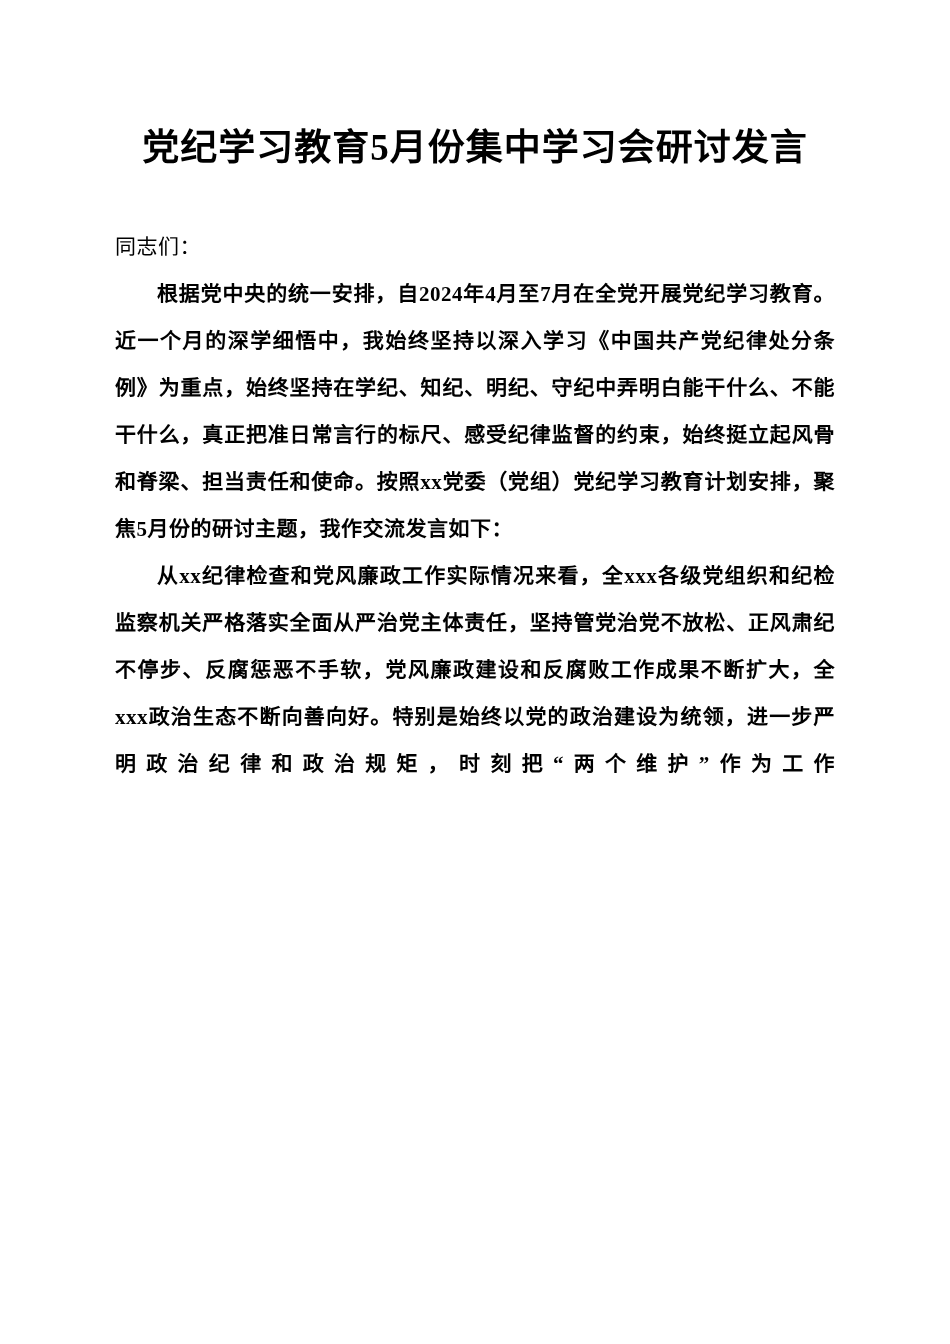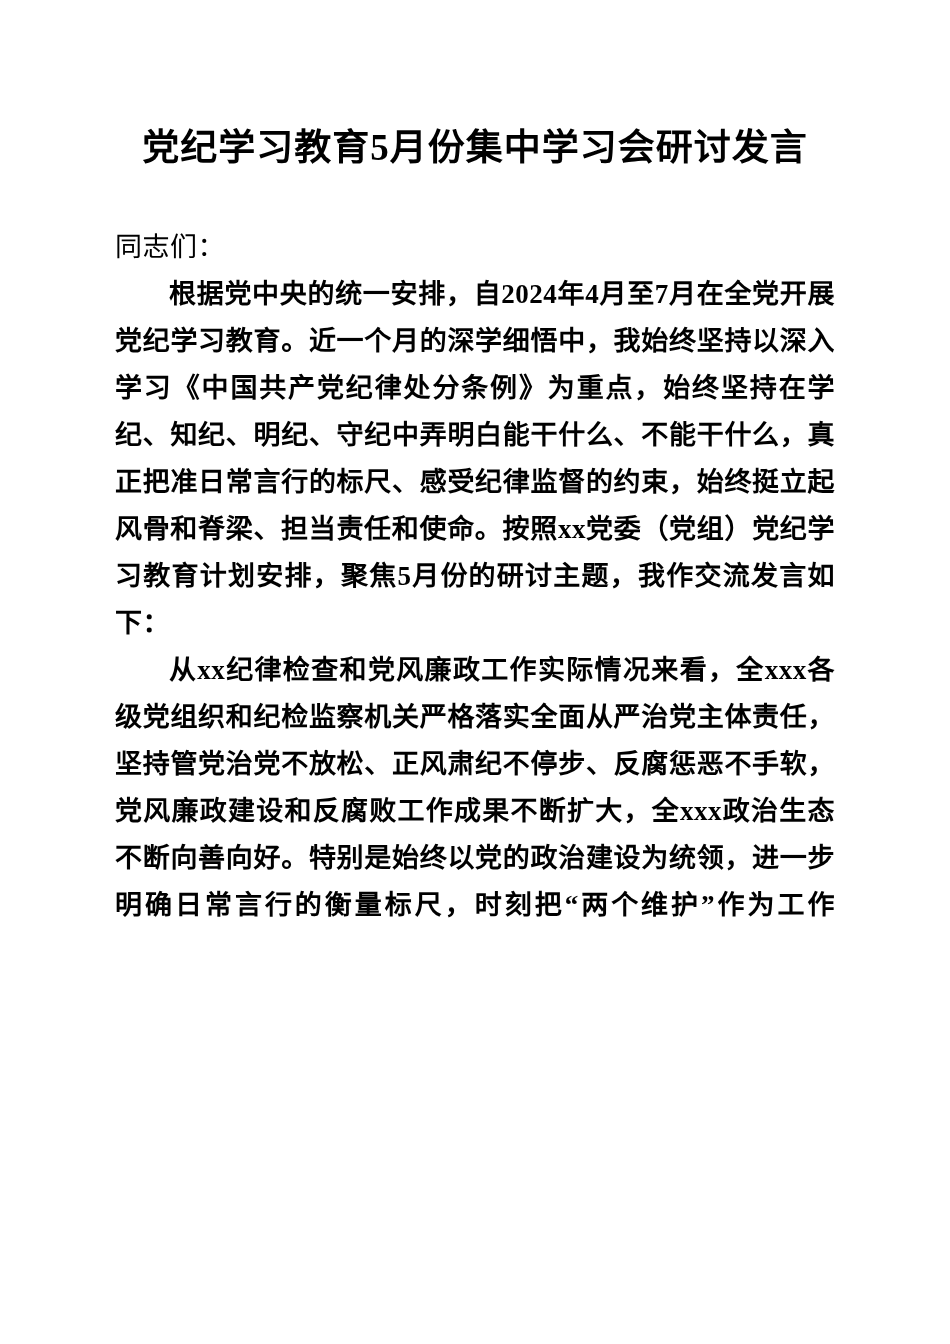--- a/index.html
+++ b/index.html
@@ -23,21 +23,21 @@
     margin: 0 0 50px 0;
     font-size: 37px;
     font-weight: bold;
     line-height: 52px;
     text-align: center;
     letter-spacing: 1px;
     white-space: nowrap;
   }
   .doc-body p {
     margin: 0;
-    font-size: 27px;
+    font-size: 21px;
     line-height: 47px;
     text-align: justify;
     letter-spacing: 0.5px;
   }
   .salutation {
     text-indent: 0;
   }
   .body-para {
     text-indent: 2em;
     font-weight: bold;
@@ -52,15 +52,15 @@
 
 <div class="page">
   <h1 class="doc-title">党纪学习教育5月份集中学习会研讨发言</h1>
 
   <div class="doc-body">
     <p class="salutation">同志们：</p>
 
     <p class="body-para">根据党中央的统一安排，自2024年4月至7月在全党开展党纪学习教育。近一个月的深学细悟中，我始终坚持以深入学习《中国共产党纪律处分条例》为重点，始终坚持在学纪、知纪、明纪、守纪中弄明白能干什么、不能干什么，真正把准日常言行的标尺、感受纪律监督的约束，始终挺立起风骨和脊梁、担当责任和使命。按照xx党委（党组）党纪学习教育计划安排，聚焦5月份的研讨主题，我作交流发言如下：</p>
 
 
-    <p class="body-para continued">从xx纪律检查和党风廉政工作实际情况来看，全xxx各级党组织和纪检监察机关严格落实全面从严治党主体责任，坚持管党治党不放松、正风肃纪不停步、反腐惩恶不手软，党风廉政建设和反腐败工作成果不断扩大，全xxx政治生态不断向善向好。特别是始终以党的政治建设为统领，进一步明确日常言行的衡量标尺，时刻把“两个维护”作为工作</p>
+    <p class="body-para continued">从xx纪律检查和党风廉政工作实际情况来看，全xxx各级党组织和纪检监察机关严格落实全面从严治党主体责任，坚持管党治党不放松、正风肃纪不停步、反腐惩恶不手软，党风廉政建设和反腐败工作成果不断扩大，全xxx政治生态不断向善向好。特别是始终以党的政治建设为统领，进一步严明政治纪律和政治规矩，时刻把“两个维护”作为工作</p>
   </div>
 </div>
 
 </body></html>

